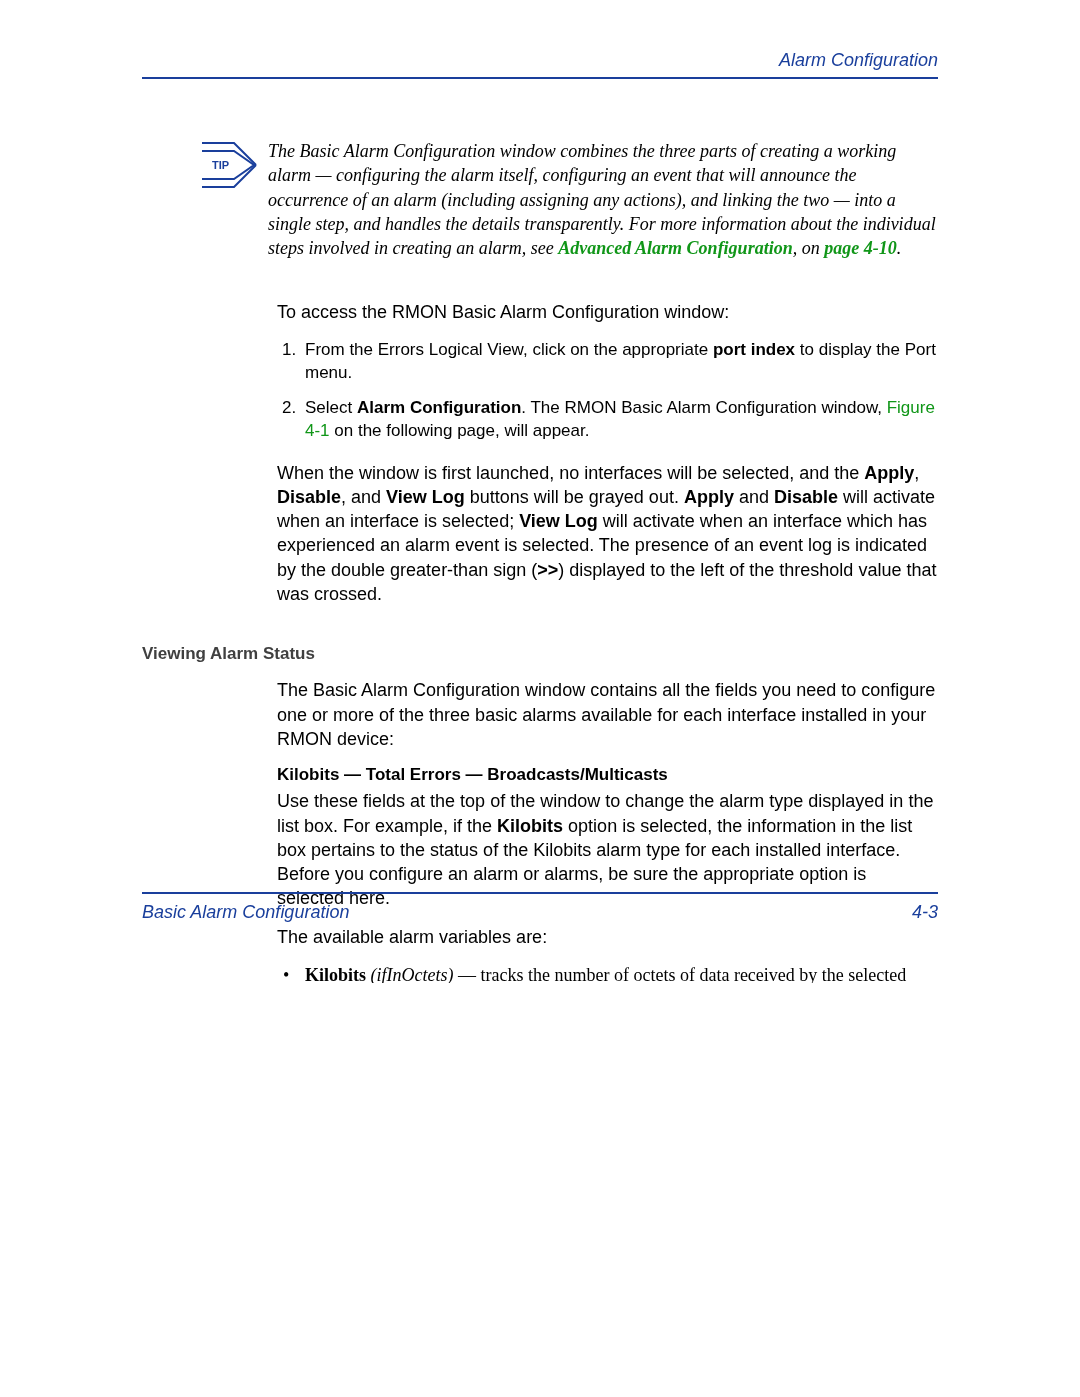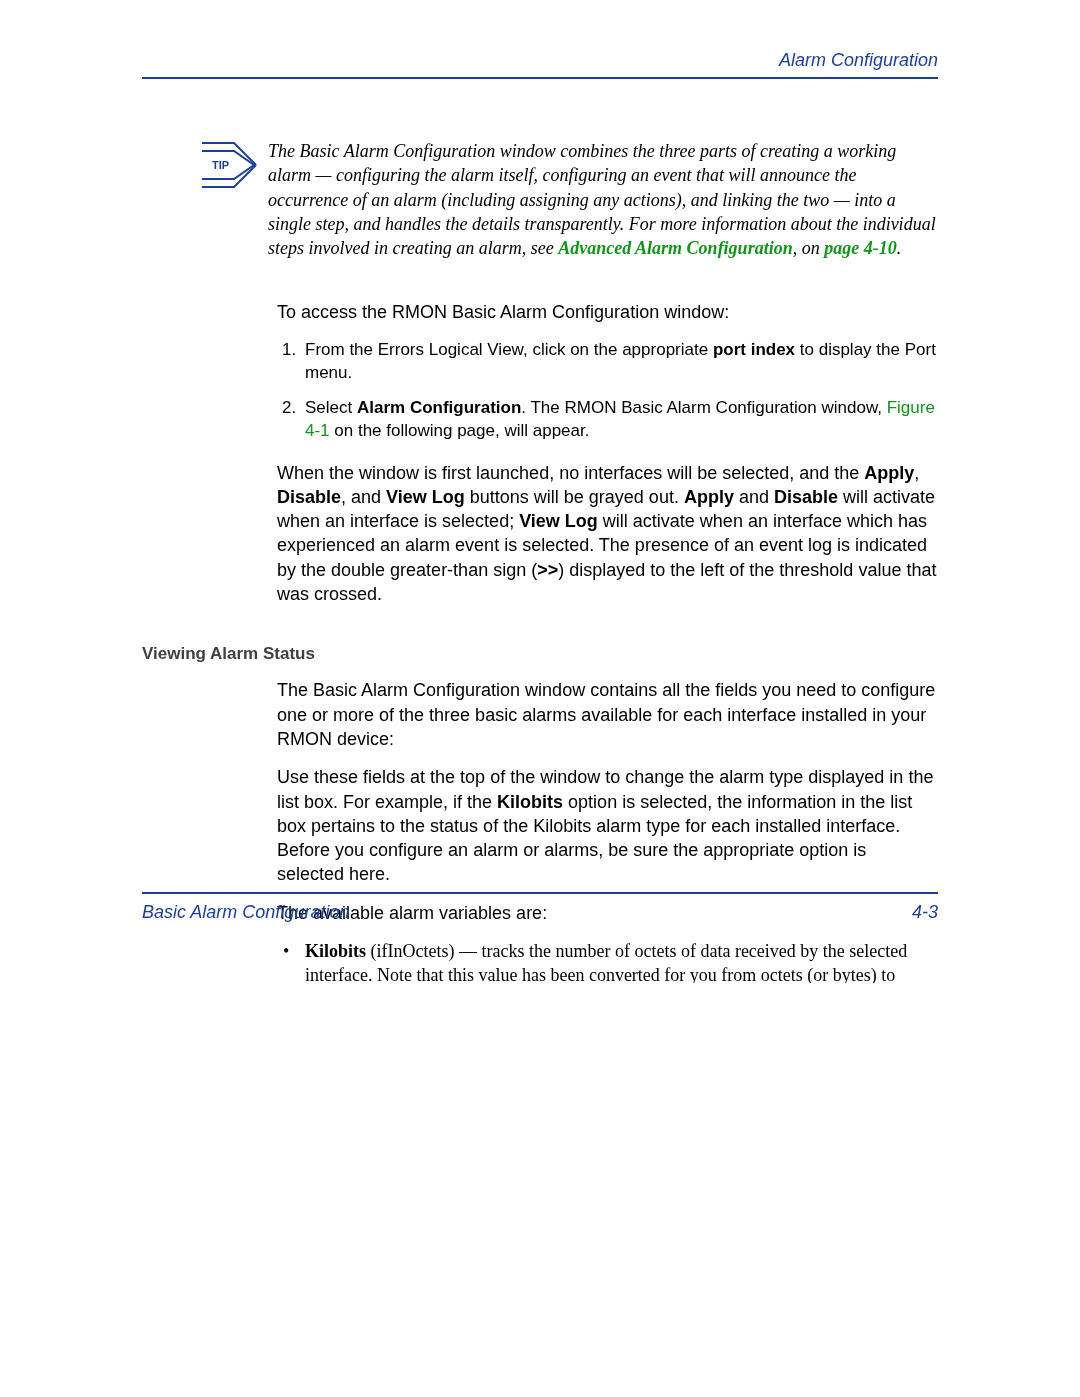--- a/index.html
+++ b/index.html
@@ -129,21 +129,21 @@
     padding-top: 8px;
     display: flex;
     justify-content: space-between;
     font-family: Arial, Helvetica, sans-serif;
     font-style: italic;
     color: #1a3f9c;
     font-size: 18px;
   }
 
   b { font-weight: bold; }
-  .ital { }
+  .ital { font-style: italic; }
 </style>
 </head>
 <body>
 
 <div class="page">
 
   <div class="header-right">Alarm Configuration</div>
   <hr class="hr">
 
   <div class="tip-block">
@@ -176,20 +176,21 @@
     <p class="serif">
       <span>When the window is first launched, no interfaces will be selected, and the </span><b>Apply</b><span>, </span><b>Disable</b><span>, and </span><b>View Log</b><span> buttons will be grayed out. </span><b>Apply</b><span> and </span><b>Disable</b><span> will activate when an interface is selected; </span><b>View Log</b><span> will activate when an interface which has experienced an alarm event is selected. The presence of an event log is indicated by the double greater-than sign (</span><b>&gt;&gt;</b><span>) displayed to the left of the threshold value that was crossed.</span>
     </p>
   </div>
 
   <h3 class="subhead">Viewing Alarm Status</h3>
 
   <div class="body-block">
     <p class="serif">The Basic Alarm Configuration window contains all the fields you need to configure one or more of the three basic alarms available for each interface installed in your RMON device:</p>
 
+    <h4 class="inline-head">Kilobits — Total Errors — Broadcasts/Multicasts</h4>
     <p class="serif">
       <span>Use these fields at the top of the window to change the alarm type displayed in the list box. For example, if the </span><b>Kilobits</b><span> option is selected, the information in the list box pertains to the status of the Kilobits alarm type for each installed interface. Before you configure an alarm or alarms, be sure the appropriate option is selected here.</span>
     </p>
 
     <p class="serif">The available alarm variables are:</p>
 
     <ul class="bullets">
       <li>
         <b>Kilobits</b><span class="ital"> (ifInOctets)</span><span> — tracks the number of octets of data received by the selected interface. Note that this value has been converted for you from octets (or bytes) to kilobits (or units of 125 bytes); be sure to enter your thresholds accordingly. For example, to set a rising threshold of 1250 octets, enter a threshold value of 10; to set a falling threshold of 625 octets, enter a threshold value of 5.</span>
       </li>

